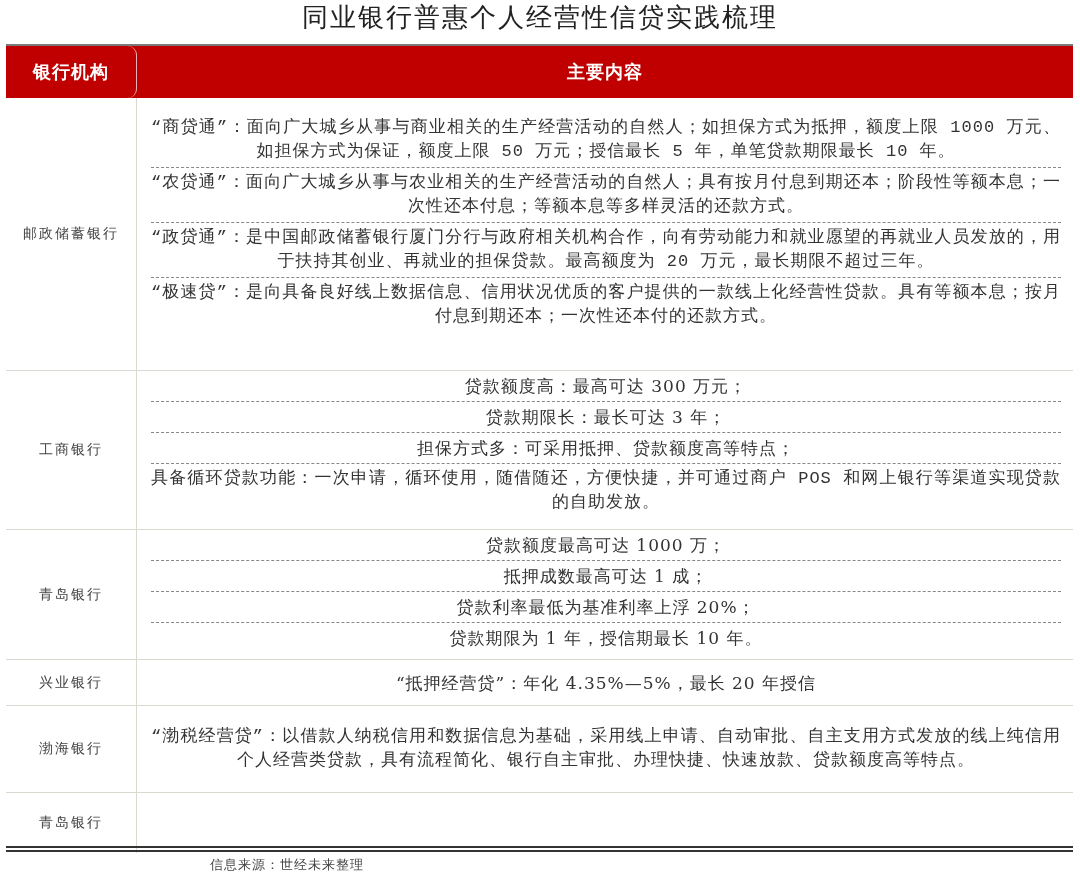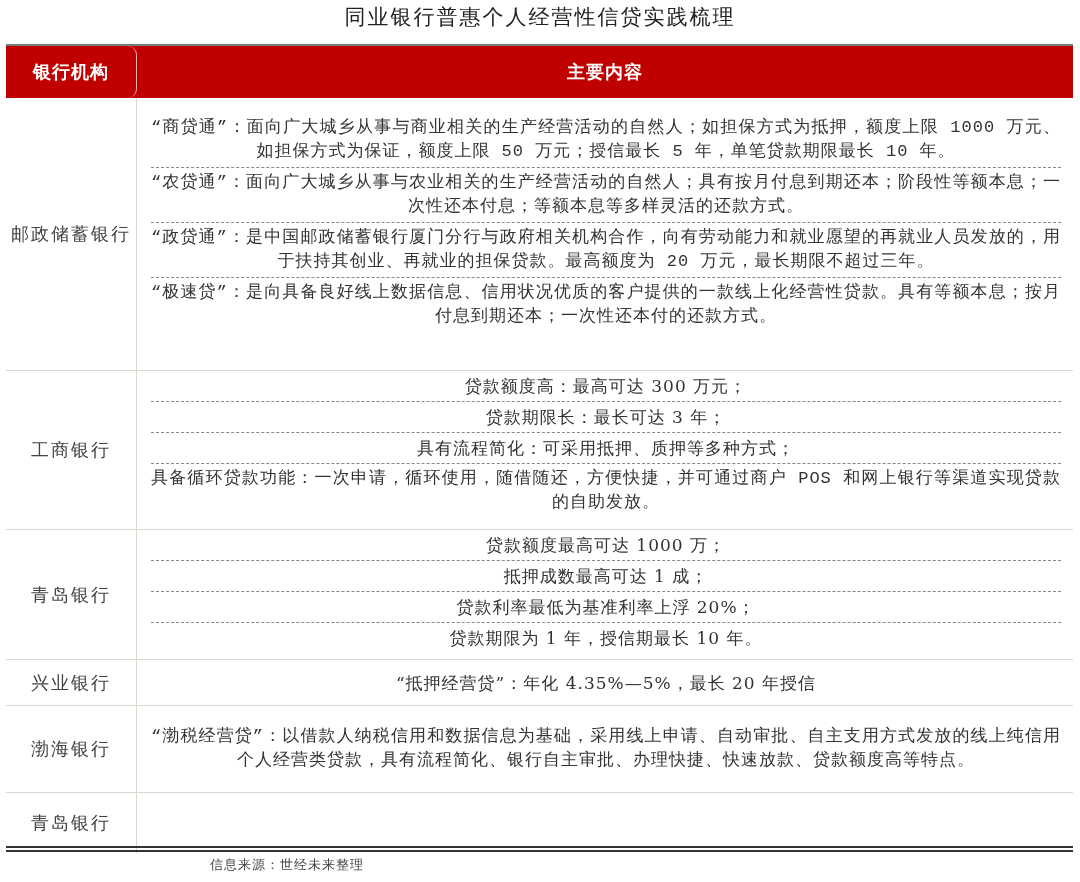--- a/index.html
+++ b/index.html
@@ -1,25 +1,25 @@
 <!DOCTYPE html>
 <html><head>
 <meta charset="utf-8">
 <style>
   html, body { margin:0; padding:0; background:#ffffff; }
   body { width:1080px; height:882px; position:relative; overflow:hidden;
          font-family:"DejaVu Serif","Liberation Serif",serif; color:#333; }
   .title { position:absolute; left:0; top:2px; width:1080px; text-align:center;
-           font-size:21px; letter-spacing:2px; color:#222; line-height:30px; }
+           font-size:26px; letter-spacing:2px; color:#222; line-height:30px; }
   .table { position:absolute; left:6px; top:44px; width:1067px; }
   .hdr { display:flex; height:52px; background:#c00000; border-top:2px solid #7a7a7a; color:#fff; font-weight:bold; font-size:18px; }
   .hdr .c1 { width:130px; border-right:1px solid #e8b0b0; display:flex; align-items:center; justify-content:center; letter-spacing:1px;border-radius:9px; }
   .hdr .c2 { flex:1; display:flex; align-items:center; justify-content:center; letter-spacing:1px; }
   .row { display:flex; border-bottom:1px solid #d9d9d0; }
-  .row .bank { width:130px; border-right:1px solid #d9d9d0; display:flex; align-items:center; justify-content:center; font-size:18px; color:#444; letter-spacing:2px; }
+  .row .bank { width:130px; border-right:1px solid #d9d9d0; display:flex; align-items:center; justify-content:center; font-size:14px; color:#444; letter-spacing:2px; }
   .row .content { flex:1; padding:0 12px 0 14px; }
   .item { font-size:17px; line-height:24px; color:#333; text-align:center; padding:3px 0; border-bottom:1px dashed #888; letter-spacing:1px; }
   .item:last-child { border-bottom:none; }
   .item.just { text-align-last:center; text-align:justify;font-family:Liberation Mono, monospace; }
   .bottom { position:absolute; left:6px; width:1067px; height:4px; border-top:2px solid #333; border-bottom:2px solid #333; box-sizing:border-box; height:6px; }
   .source { position:absolute; left:210px; top:856px; font-size:13px; color:#444; letter-spacing:1px; }
 </style>
 </head>
 <body>
 
@@ -39,21 +39,21 @@
       <div class="item just">“政贷通”：是中国邮政储蓄银行厦门分行与政府相关机构合作，向有劳动能力和就业愿望的再就业人员发放的，用于扶持其创业、再就业的担保贷款。最高额度为 20 万元，最长期限不超过三年。</div>
       <div class="item just">“极速贷”：是向具备良好线上数据信息、信用状况优质的客户提供的一款线上化经营性贷款。具有等额本息；按月付息到期还本；一次性还本付的还款方式。</div>
     </div>
   </div>
 
   <div class="row" style="height:158px">
     <div class="bank">工商银行</div>
     <div class="content">
       <div class="item">贷款额度高：最高可达 300 万元；</div>
       <div class="item">贷款期限长：最长可达 3 年；</div>
-      <div class="item">具有流程简化：可采用抵押、质押等多种方式；</div>
+      <div class="item">担保方式多：可采用抵押、贷款额度高等特点；</div>
       <div class="item just">具备循环贷款功能：一次申请，循环使用，随借随还，方便快捷，并可通过商户 POS 和网上银行等渠道实现贷款的自助发放。</div>
     </div>
   </div>
 
   <div class="row" style="height:129px">
     <div class="bank">青岛银行</div>
     <div class="content">
       <div class="item">贷款额度最高可达 1000 万；</div>
       <div class="item">抵押成数最高可达 1 成；</div>
       <div class="item">贷款利率最低为基准利率上浮 20%；</div>

